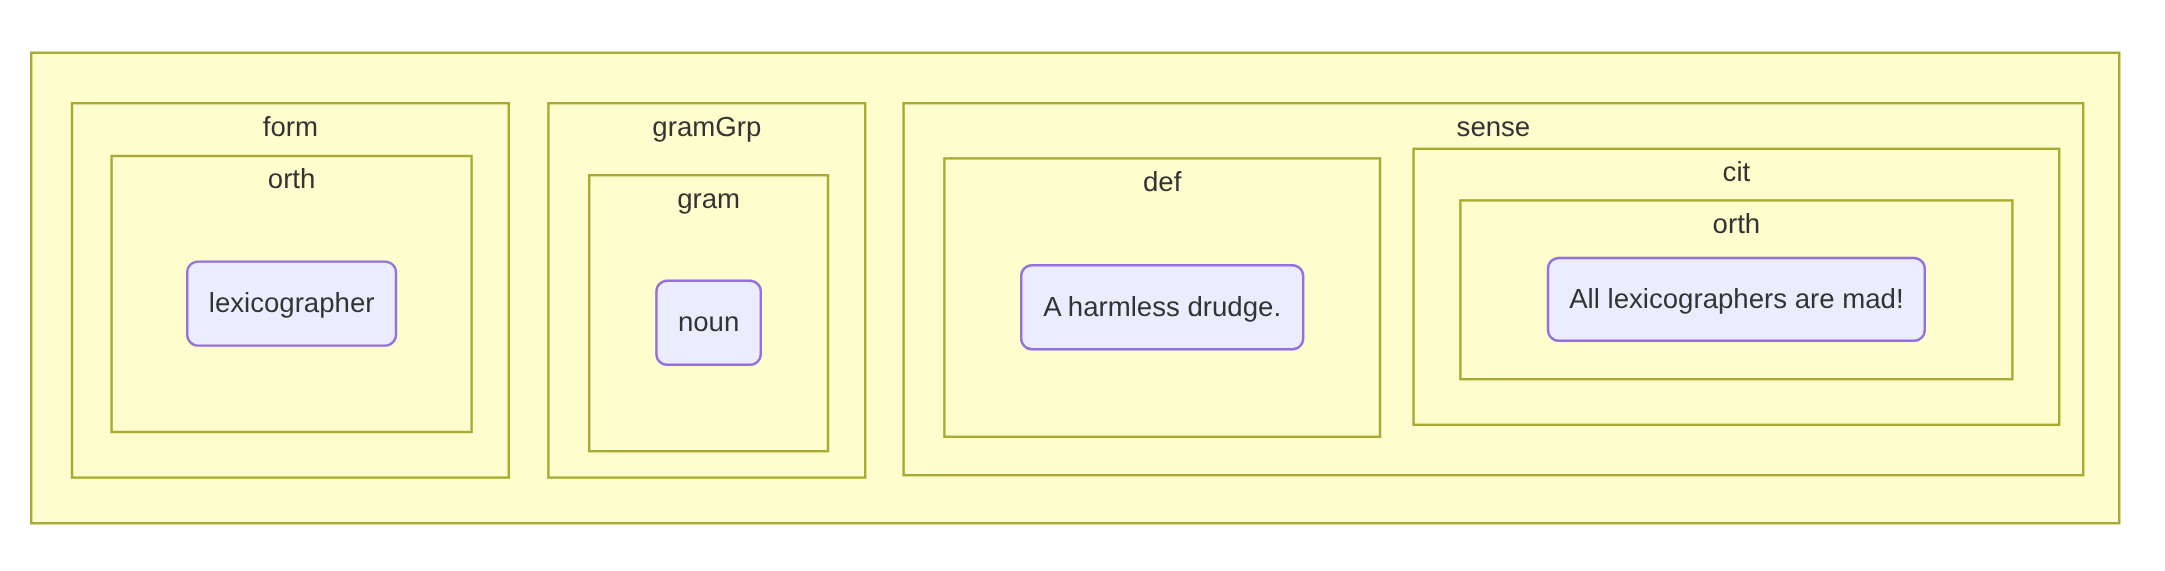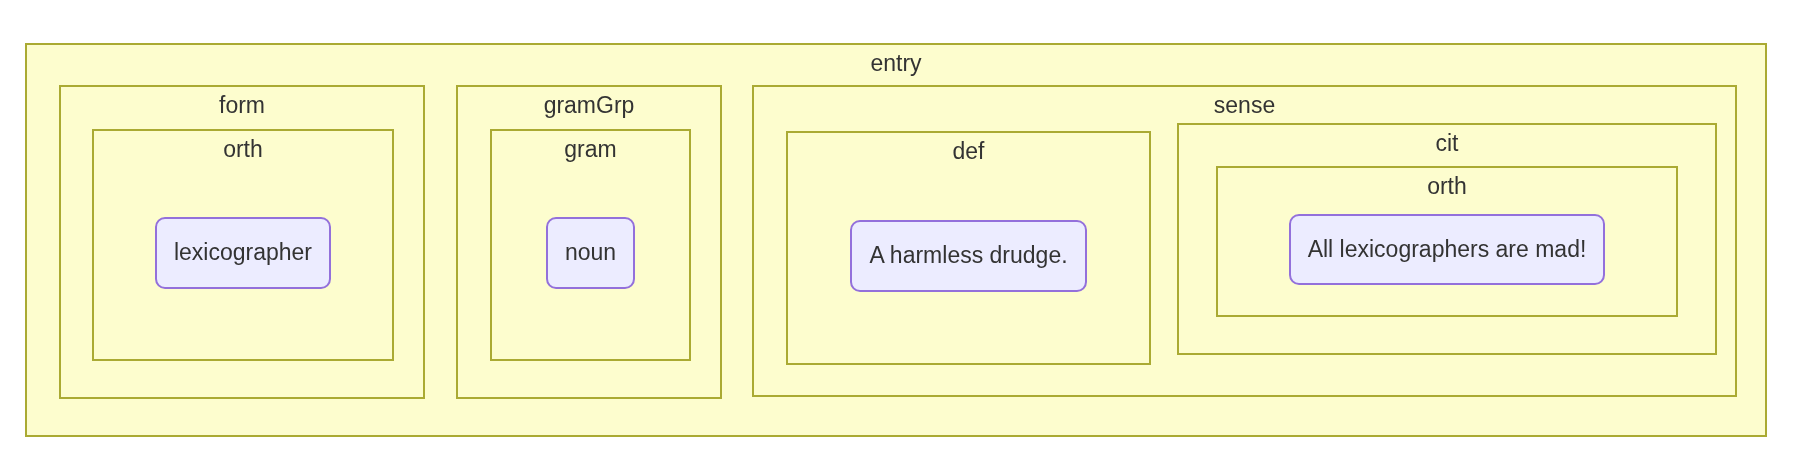--- a/index.html
+++ b/index.html
@@ -56,31 +56,30 @@
     line-height: 1.2;
     color: var(--text);
     white-space: nowrap;
   }
   
   .entry   { left: 25px;  top: 43px;  width: 1742px; height: 394px; }
   .form    { left: 32px;  top: 40px;  width: 366px;  height: 314px; padding-left: 48px; }
   .gramGrp { left: 429px; top: 40px;  width: 266px;  height: 314px; }
   .sense   { left: 725px; top: 40px;  width: 985px;  height: 312px; padding-left: 13px; }
   .orth    { left: 31px;  top: 42px;  width: 302px;  height: 232px; }
-  .gram    { left: 32px;  top: 42px;  width: 201px;  height: 232px; }
+  .gram    { left: 32px;  top: 58px;  width: 201px;  height: 232px; }
   .def     { left: 32px;  top: 44px;  width: 365px;  height: 234px; }
   .cit     { left: 423px; top: 36px;  width: 540px;  height: 232px; }
   .quote   { left: 37px;  top: 41px;  width: 462px;  height: 151px; }
 </style>
 </head>
 <body>
 
 <div class="canvas">
   <div class="box entry">
-    <div class="box-label">entry</div>
 
     <div class="box form">
       <div class="box-label">form</div>
 
       <div class="box orth">
         <div class="box-label">orth</div>
         <div class="leaf-holder">
           <div class="leaf">lexicographer</div>
         </div>
       </div>

